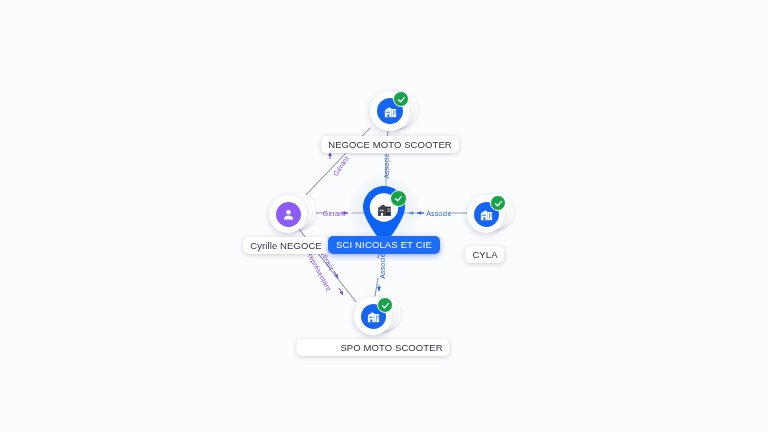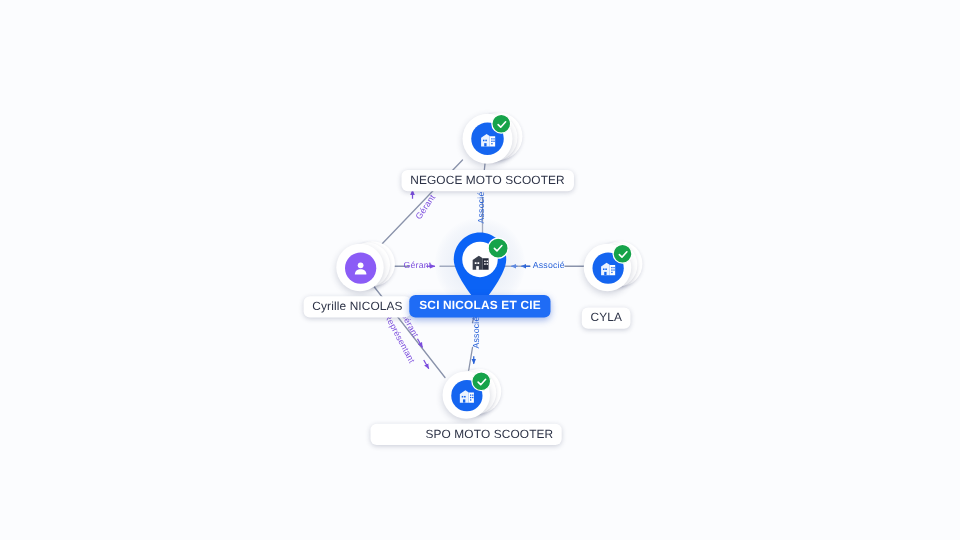--- a/index.html
+++ b/index.html
@@ -72,21 +72,21 @@
     font-size: 9.5px;
     letter-spacing: 0.1px;
     white-space: nowrap;
     padding: 3.5px 7px;
     transform: translateX(-50%);
     line-height: 1;
   }
   .node-label.selected {
     background: #1f6cf5;
     color: #ffffff;
-    font-weight: 700;
+    font-weight: 400;
     box-shadow: 0 2px 6px rgba(20,70,200,0.40);
     font-size: 9.5px;
     letter-spacing: 0.15px;
     padding: 4px 8px;
   }
 
   
   .pin-halo {
     position: absolute;
     border-radius: 50%;
@@ -197,21 +197,21 @@
     <div class="stack-card" style="left:-8px; top:-21px; width:36px; height:36px;"></div>
     <div class="stack-card" style="left:-12px; top:-20px; width:36px; height:36px;"></div>
     <div class="node-disc" style="left:-19px; top:-19px; width:38px; height:38px;">
       <div class="inner-circle inner-purple" style="width:25px; height:25px;">
         <svg width="15" height="15" viewBox="0 0 24 24" aria-hidden="true">
           <circle cx="12" cy="8.4" r="3.7" fill="#ffffff"></circle>
           <path d="M4.6 20c0-4.2 3.3-6.6 7.4-6.6s7.4 2.4 7.4 6.6z" fill="#ffffff"></path>
         </svg>
       </div>
     </div>
-    <div class="node-label" style="left:-2px; top:23px;">Cyrille NICOLAS</div>
+    <div class="node-label" style="left:-2px; top:23px;">Cyrille NEGOCE</div>
   </div>
 
   <div class="node" style="left:384px; top:212px;">
     <div class="pin-halo" style="left:-36px; top:-38px; width:72px; height:74px;"></div>
     <svg width="50" height="62" viewBox="0 0 50 62" style="position:absolute; left:-25px; top:-27px;">
       <path d="M25 60 C25 60 46 35.5 46 22.5 C46 10.6 36.6 1 25 1 C13.4 1 4 10.6 4 22.5 C4 35.5 25 60 25 60 Z" fill="#0b63f6"></path>
       <circle cx="25" cy="22.5" r="14.2" fill="#ffffff"></circle>
     </svg>
     <div style="position:absolute; left:-9px; top:-12px; width:18px; height:18px; display:flex; align-items:center; justify-content:center;">
       <svg width="17" height="17" viewBox="0 0 24 24" aria-hidden="true">

